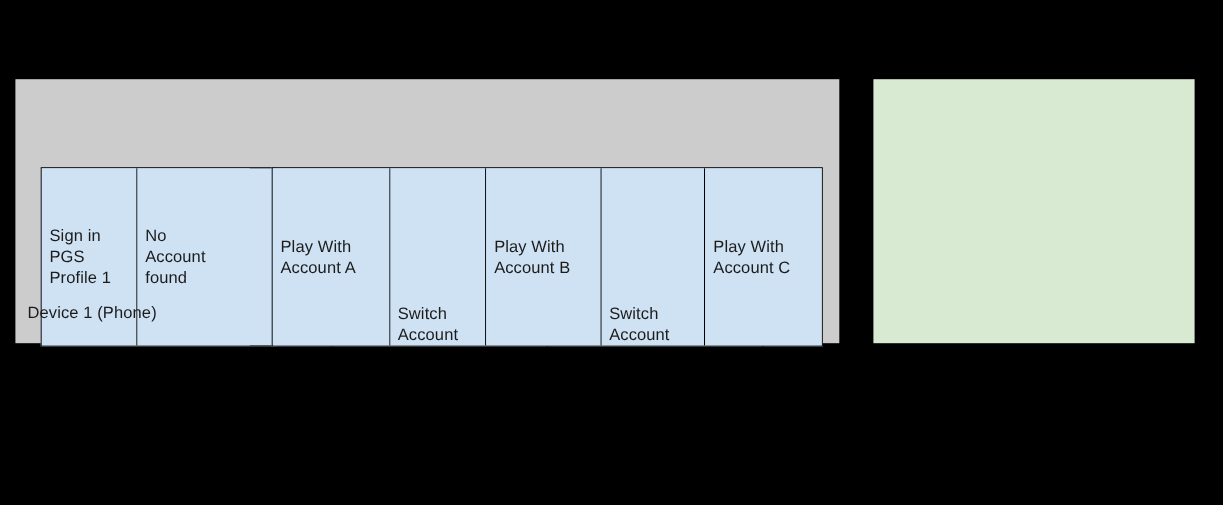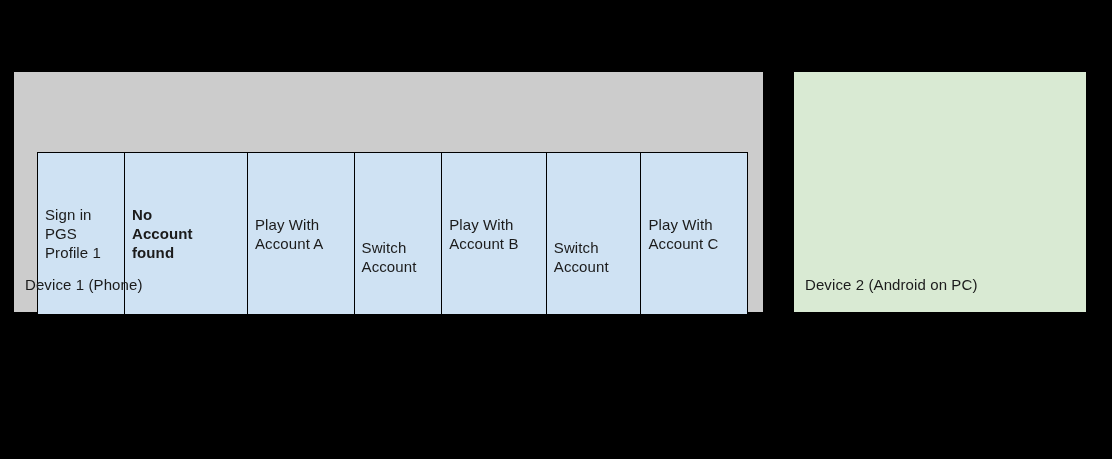--- a/index.html
+++ b/index.html
@@ -87,36 +87,36 @@
   }
 
   
   #group-signin-phone {
     left: 23px;
     top: 80px;
     width: 214px;
     height: 163px;
   }
   #group-signin-phone .cell:nth-child(1) { width: 87px; }
-  #group-signin-phone .cell:nth-child(2) { width: 102px; font-weight: bold; }
+  #group-signin-phone .cell:nth-child(2) { width: 102px; }
 
   
   #group-account-flow {
     left: 233px;
     top: 80px;
     width: 501px;
     height: 163px;
   }
   #group-account-flow .cell:nth-child(1) { width: 107px; }
   #group-account-flow .cell:nth-child(2) { width: 88px; }
   #group-account-flow .cell:nth-child(3) { width: 105px; }
   #group-account-flow .cell:nth-child(4) { width: 95px; }
   #group-account-flow .cell:nth-child(5) { width: 106px; }
   
-  #group-account-flow .cell.raised { justify-content: center; padding-top: 46px; }
+  #group-account-flow .cell.raised { justify-content: flex-end; padding-top: 46px; }
 
   
   .vline {
     position: absolute;
     width: 1px;
     background: #000000;
   }
   #conn-a { left: 287px; top: 243px; height: 69px; }
   #conn-b { left: 483px; top: 243px; height: 69px; }
   #conn-c { left: 679px; top: 243px; height: 69px; }
@@ -180,16 +180,15 @@
     <div class="panel-label">Device 1 (Phone)</div>
   </div>
 
   <div class="panel" id="panel-android">
 
     <svg id="arrow-android" viewBox="0 0 292 240" width="292" height="240">
       <line x1="191.5" y1="240" x2="191.5" y2="176" stroke="#000000" stroke-width="1.4"></line>
       <path d="M191.5 170 L187.6 179.5 L191.5 177.3 L195.4 179.5 Z" fill="#000000"></path>
     </svg>
 
-    <div class="panel-label">Device 2 (Android on PC)</div>
   </div>
 
 </div>
 
 </body></html>

